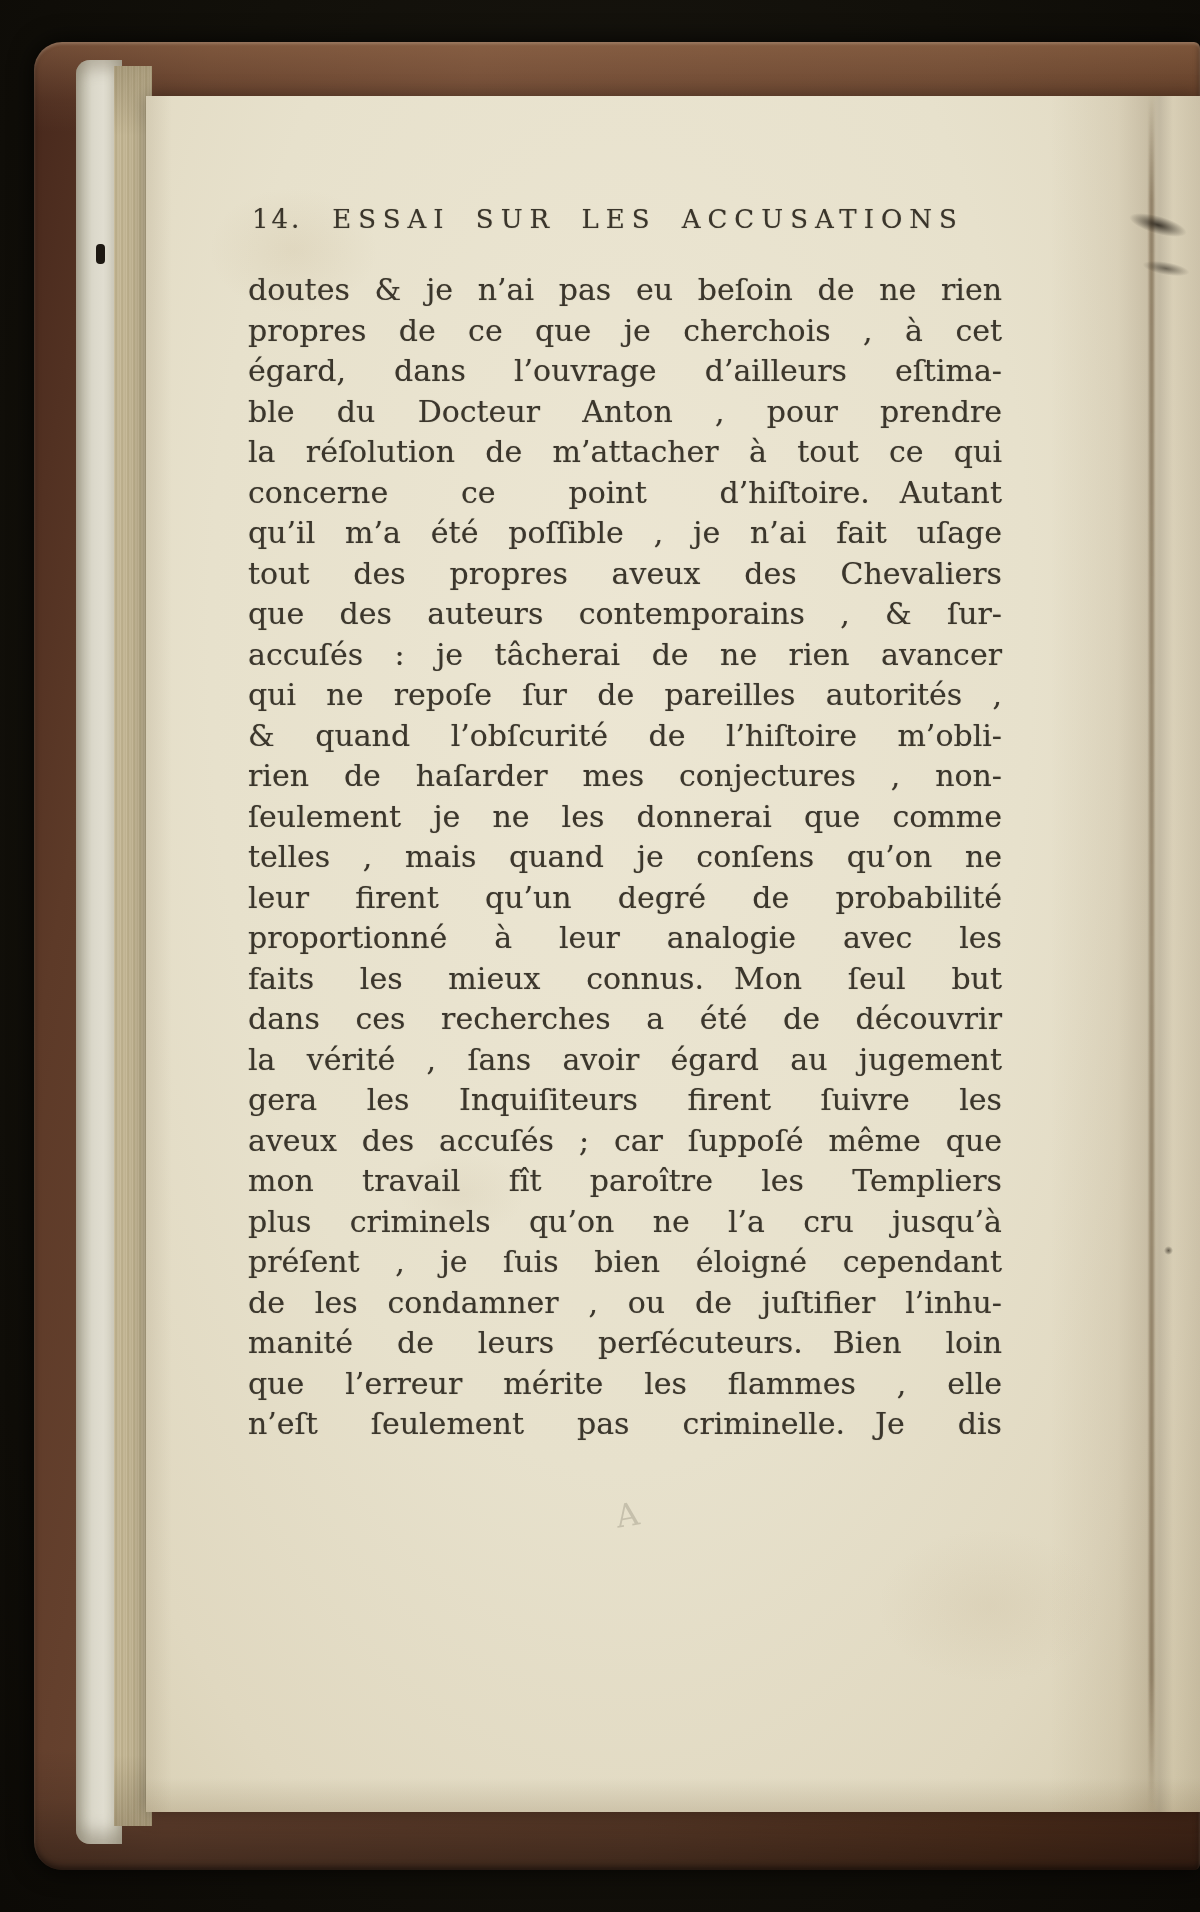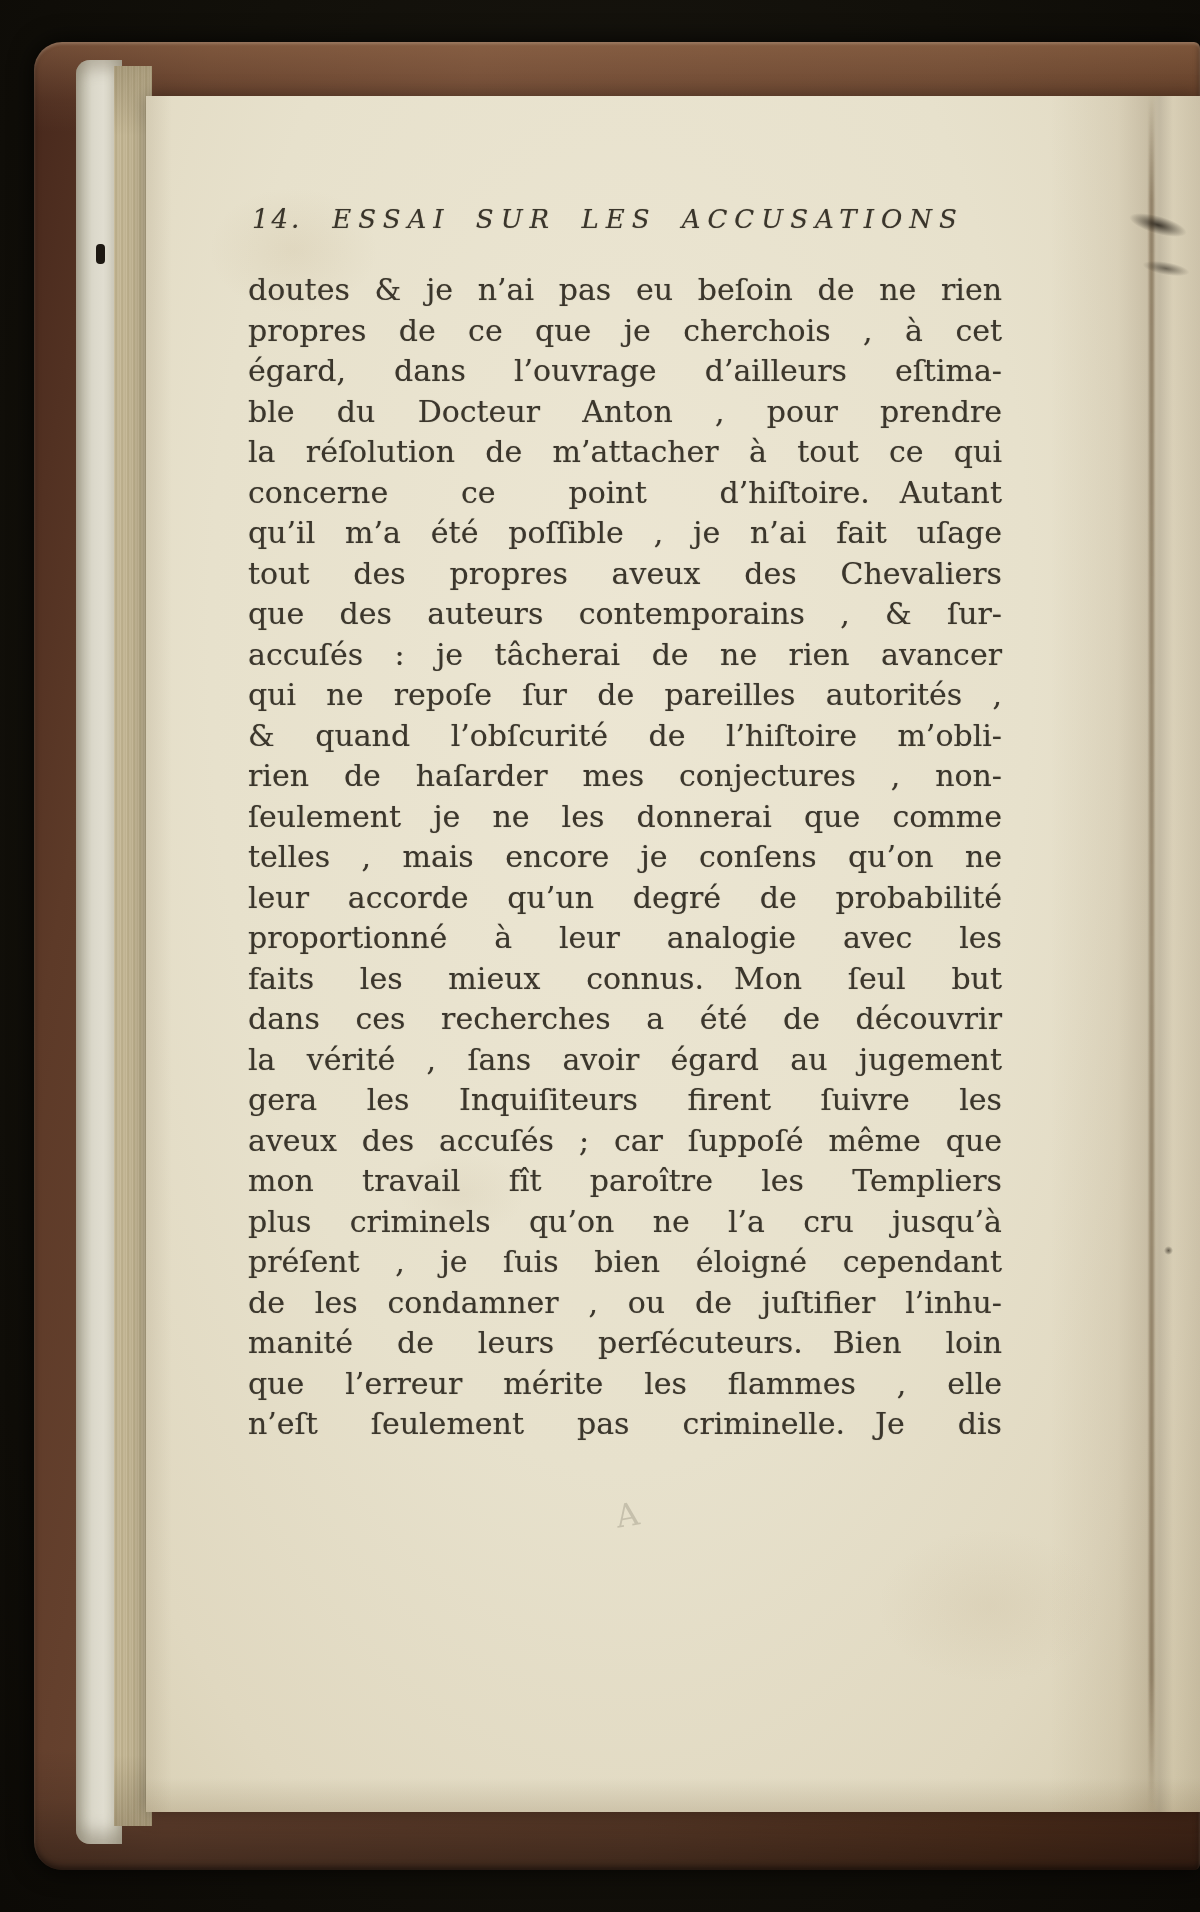--- a/index.html
+++ b/index.html
@@ -101,21 +101,20 @@
   
   .header {
     position: absolute;
     left: 252px; top: 204px;
     width: 712px;
     display: flex;
     align-items: flex-end;
     color: #3a352b;
     font-size: 26px;
     text-shadow: 0 0 1px rgba(58,53,43,0.45);
-    font-style: italic;
   }
   .header .num { letter-spacing: 3px; margin-right: 30px; }
   .header .title { letter-spacing: 7px; word-spacing: 10px; flex: 1; }
 
   
   .body-text {
     position: absolute;
     left: 248px; top: 270px;
     width: 754px;
     color: #3b362c;
@@ -189,22 +188,22 @@
     <div class="line">la réſolution de m’attacher à tout ce qui</div>
     <div class="line">concerne ce point d’hiſtoire. Autant</div>
     <div class="line">qu’il m’a été poſſible , je n’ai fait uſage</div>
     <div class="line">tout des propres aveux des Chevaliers</div>
     <div class="line">que des auteurs contemporains , &amp; ſur-</div>
     <div class="line">accuſés : je tâcherai de ne rien avancer</div>
     <div class="line">qui ne repoſe ſur de pareilles autorités ,</div>
     <div class="line">&amp; quand l’obſcurité de l’hiſtoire m’obli-</div>
     <div class="line">rien de haſarder mes conjectures , non-</div>
     <div class="line">ſeulement je ne les donnerai que comme</div>
-    <div class="line">telles , mais encore je conſens qu’on ne</div>
-    <div class="line">leur accorde qu’un degré de probabilité</div>
+    <div class="line">telles , mais quand je conſens qu’on ne</div>
+    <div class="line">leur firent qu’un degré de probabilité</div>
     <div class="line">proportionné à leur analogie avec les</div>
     <div class="line">faits les mieux connus. Mon ſeul but</div>
     <div class="line">dans ces recherches a été de découvrir</div>
     <div class="line">la vérité , ſans avoir égard au jugement</div>
     <div class="line">gera les Inquiſiteurs firent ſuivre les</div>
     <div class="line">aveux des accuſés ; car ſuppoſé même que</div>
     <div class="line">mon travail fît paroître les Templiers</div>
     <div class="line">plus criminels qu’on ne l’a cru jusqu’à</div>
     <div class="line">préſent , je ſuis bien éloigné cependant</div>
     <div class="line">de les condamner , ou de juſtifier l’inhu-</div>

